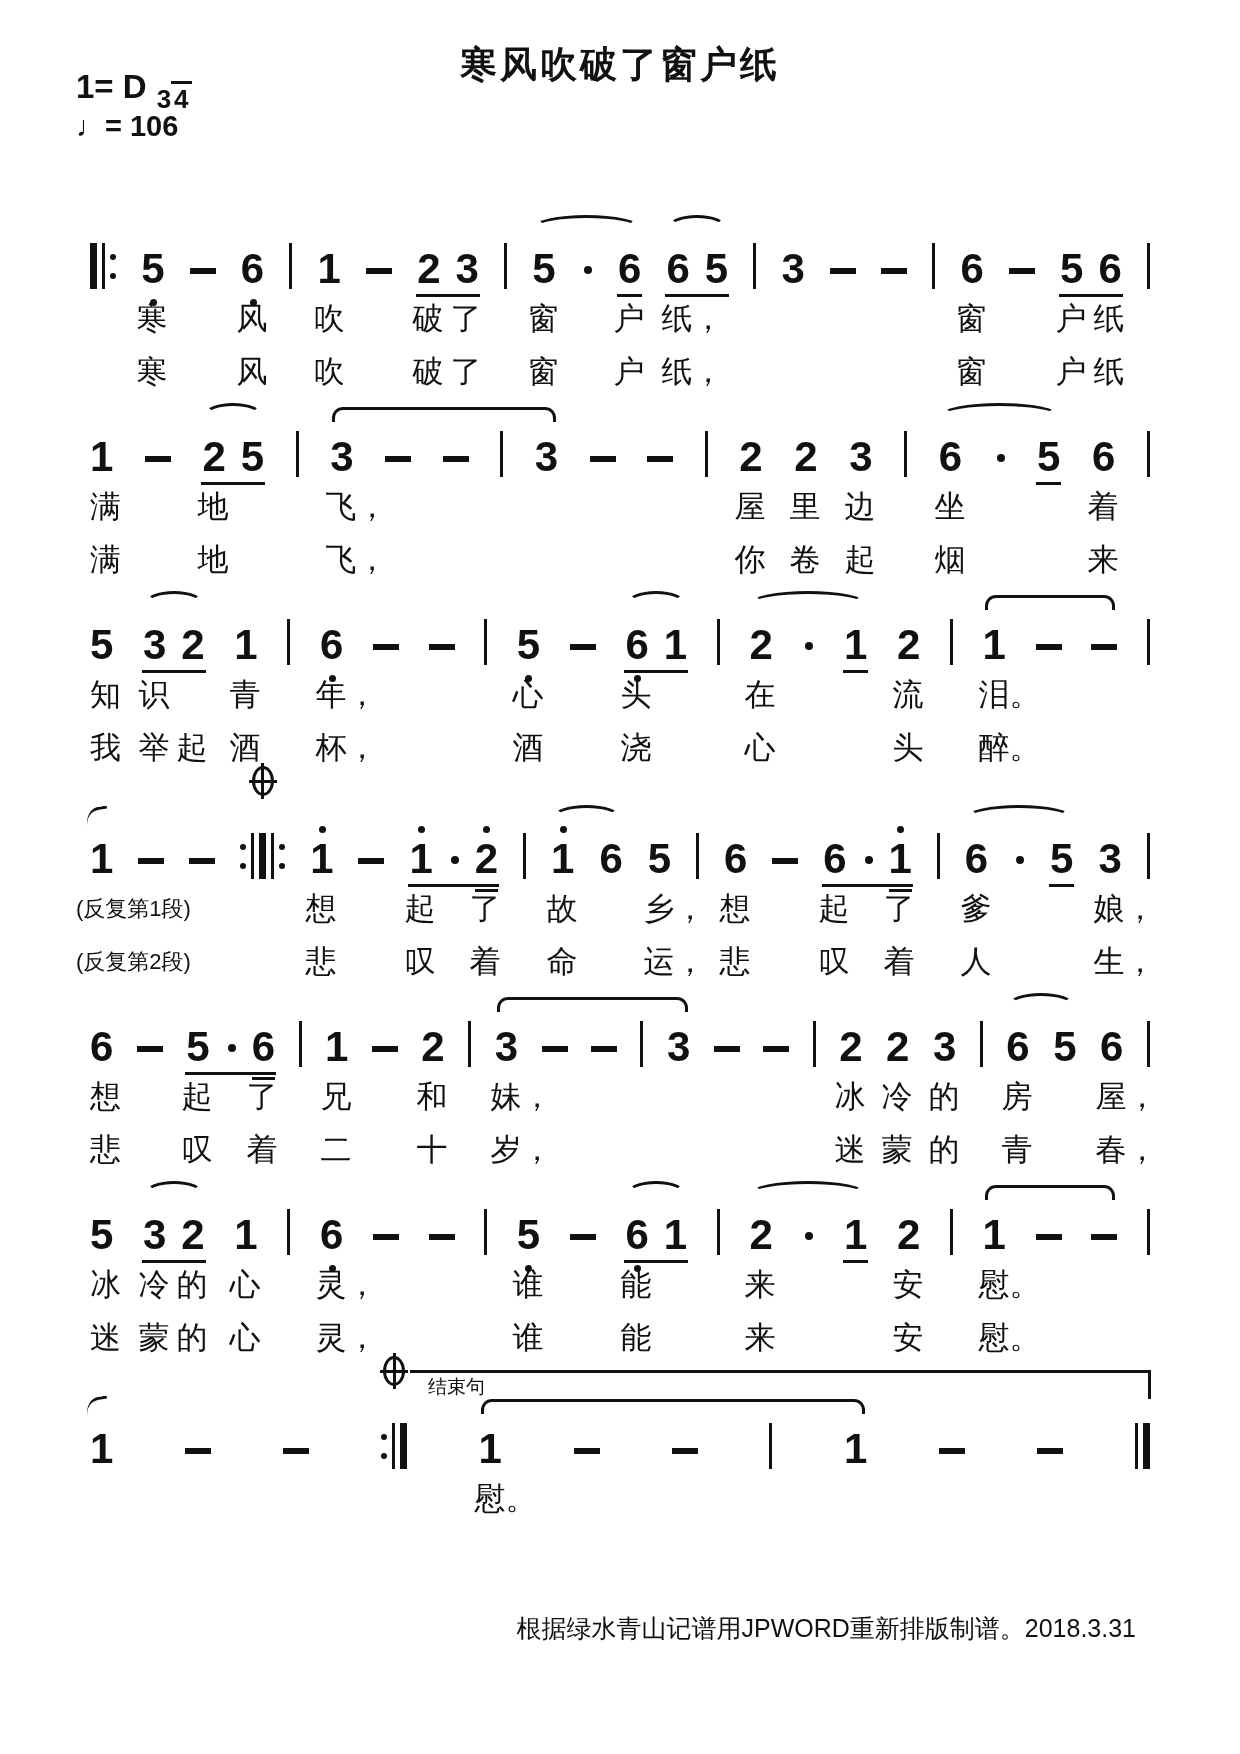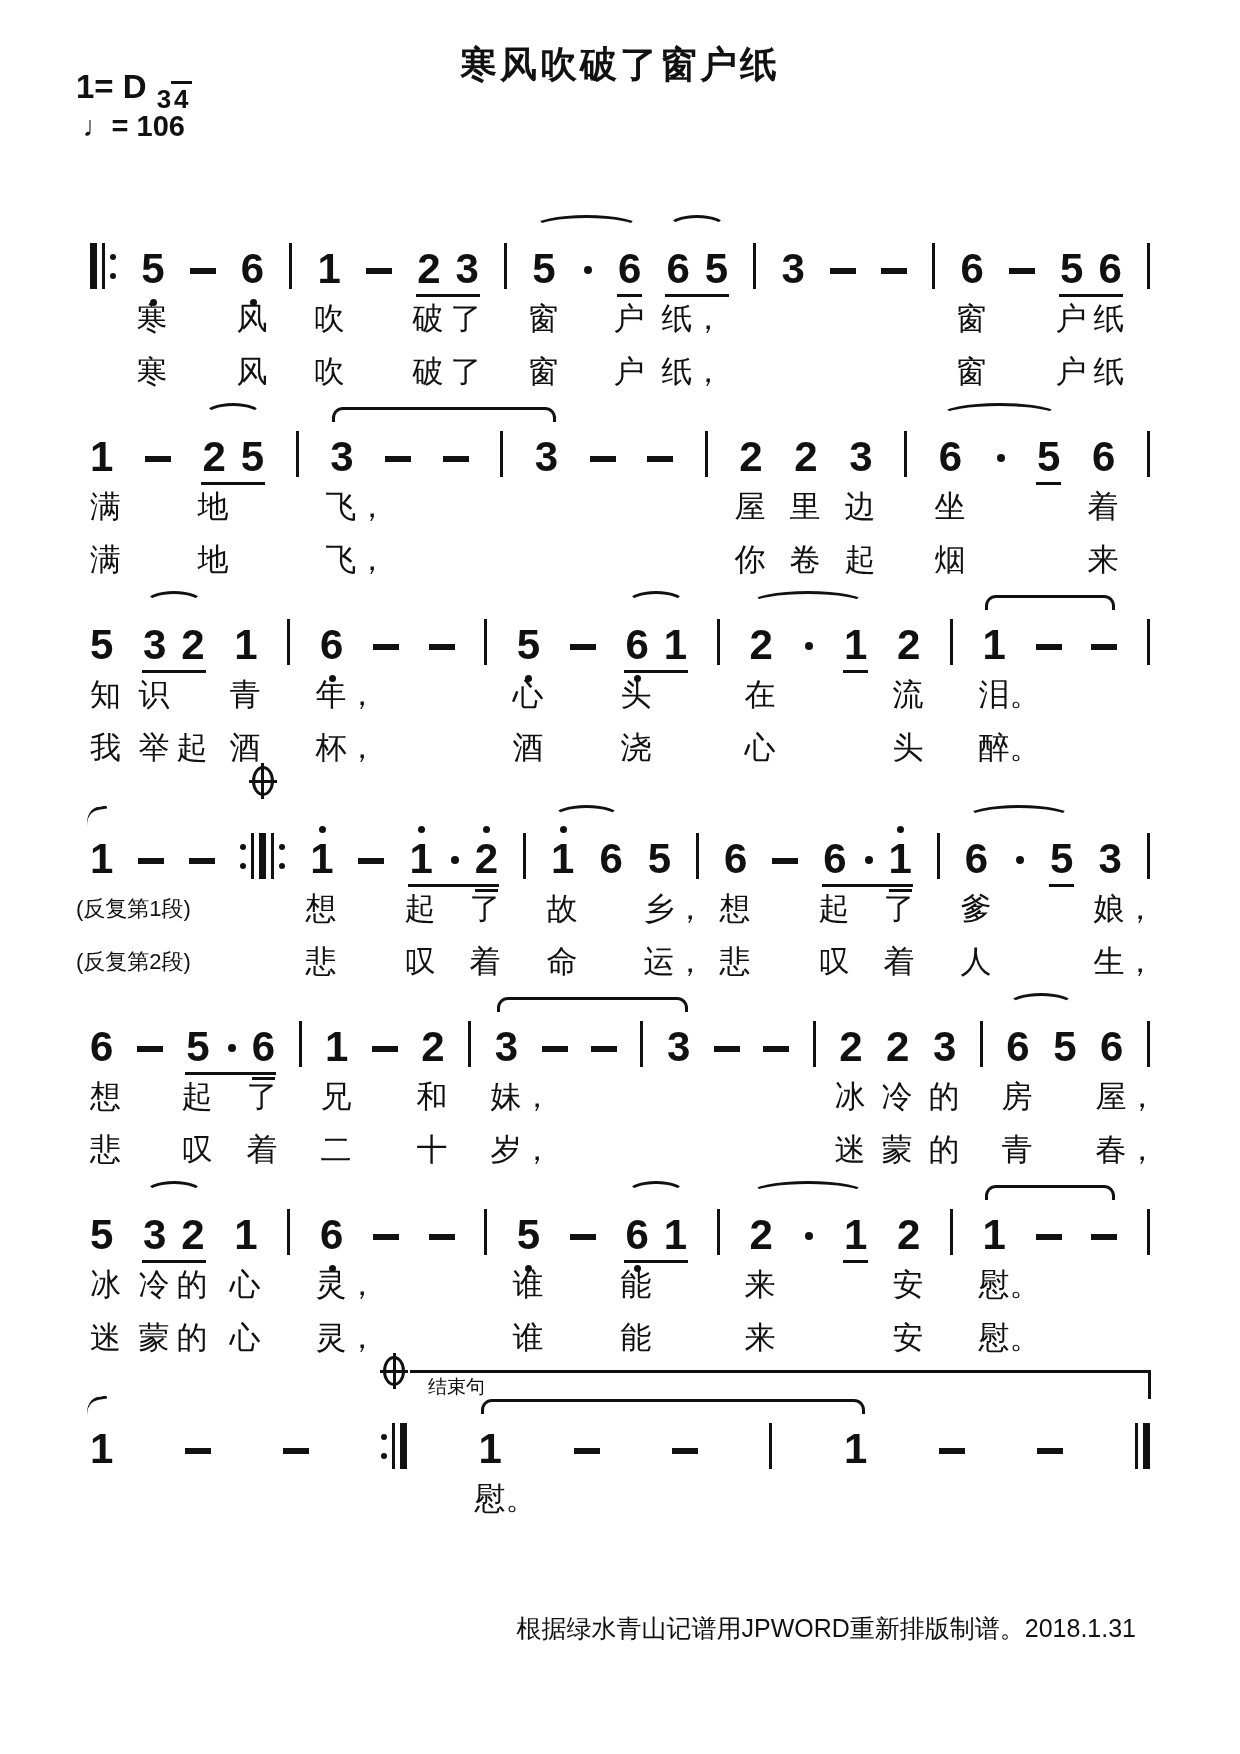--- a/index.html
+++ b/index.html
@@ -7,21 +7,21 @@
        font-family:"Liberation Sans",sans-serif;color:#111;}
   .page{position:absolute;inset:0;padding:26px 90px 0;box-sizing:border-box;}
 
   
   .hdr{position:relative;height:182px;}
   .title{text-align:center;font-size:37px;font-weight:bold;letter-spacing:3px;padding-top:14px;}
   .subtitle{text-align:center;font-size:29px;font-weight:bold;letter-spacing:5px;margin-top:22px;
             font-family:"Liberation Serif",serif;}
   .keybox{position:absolute;left:-14px;top:42px;font-weight:bold;line-height:1.15;}
   .keyline{font-size:33px;}
-  .tempoline{font-size:29px;margin-top:4px;text-align:center;}
+  .tempoline{font-size:29px;margin-top:4px;}
   .frac{display:inline-block;vertical-align:middle;text-align:center;font-size:26px;line-height:1.05;
         margin-left:10px;transform:translateY(10px);font-weight:bold;}
   .frac .fd{border-top:3px solid #111;padding:0 3px;}
   .credits{position:absolute;right:138px;top:50px;font-size:26px;line-height:2.0;
            font-family:"Liberation Serif",serif;white-space:nowrap;}
 
   
   .score{position:relative;}
   .system{position:relative;margin-bottom:6px;}
   .noterow{position:relative;display:flex;justify-content:space-between;align-items:flex-end;
@@ -822,14 +822,14 @@
           <i class="coda" style="left: 293px;"></i>
           <i class="codaline" style="left: 320px; width: 738px;"></i>
           <span class="codalabel" style="left: 338px;">结束句</span>
         </div>
         <div class="lyrrow">
           <span class="syl" style="left: 384.5px;">慰。</span>
         </div>
       </div>
     </div>
 
-  <div class="fnote">根据绿水青山记谱用JPWORD重新排版制谱。2018.1.31</div>
+  <div class="fnote">根据绿水青山记谱用JPWORD重新排版制谱。2018.3.31</div>
 </div>
 
 </body></html>

